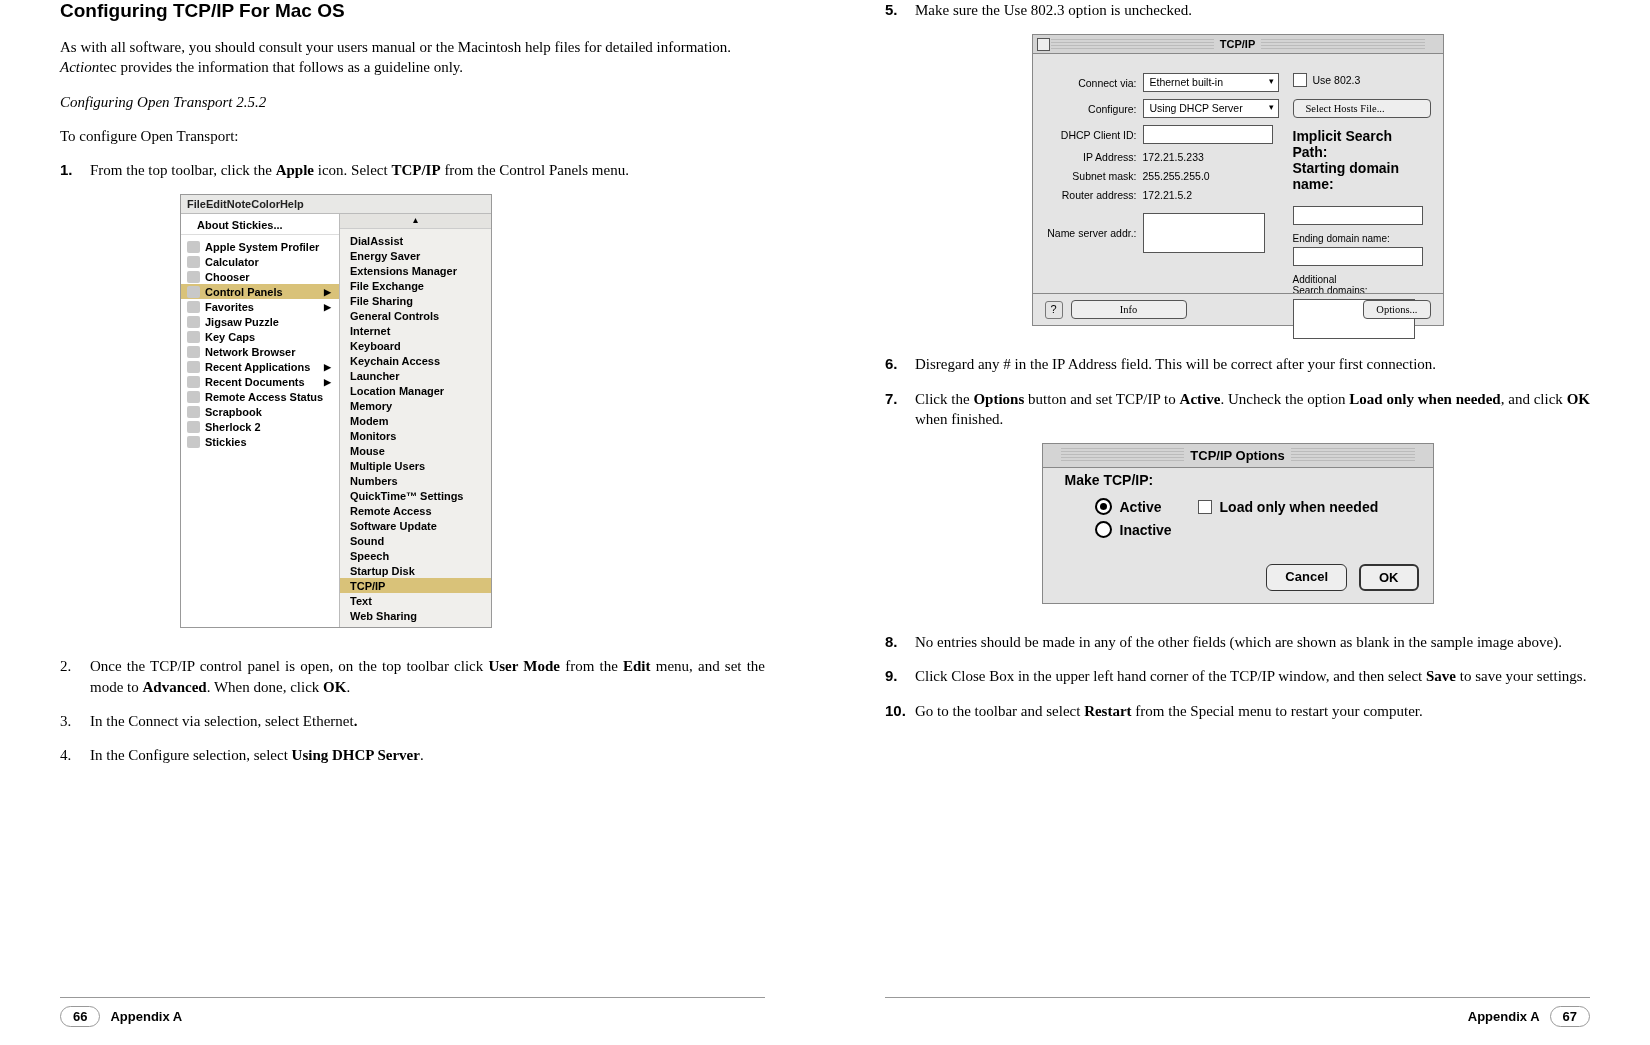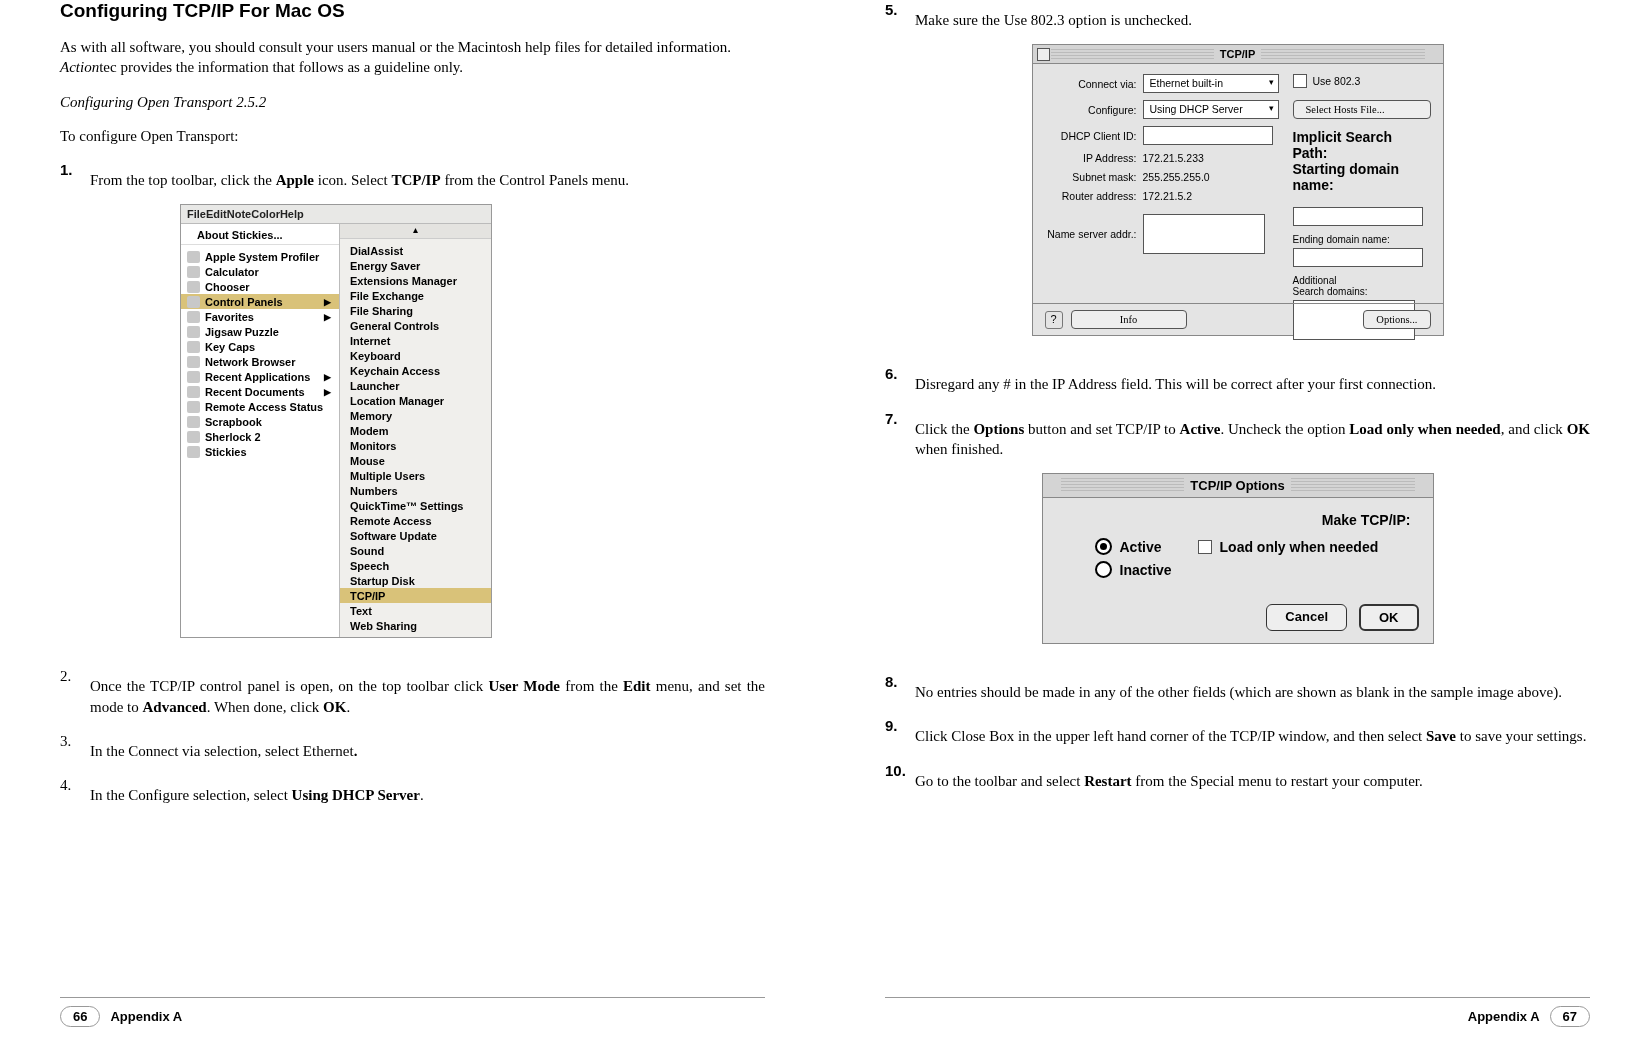--- a/index.html
+++ b/index.html
@@ -55,21 +55,20 @@
     font-weight: bold;
     min-width: 30px;
     font-size: 15px;
   }
   ol.steps > li .num.light {
     font-family: 'Garamond', 'Times New Roman', serif;
     font-weight: normal;
   }
   ol.steps > li .txt {
     flex: 1;
-    margin-top: 10px;
   }
   .fig {
     display: block;
     margin: 0 auto 28px;
     background: #fff;
   }
   
   .menu-fig {
     width: 310px;
     border: 1px solid #999;
@@ -112,21 +111,21 @@
   }
   .tcpip-title {
     background: #d4d4d4; text-align: center; font-weight: bold; padding: 3px 0;
     border-bottom: 1px solid #888; position: relative;
   }
   .closebox { position: absolute; left: 4px; top: 3px; width: 11px; height: 11px; border: 1px solid #555; background: #eee;}
   .stripey { position: absolute; left: 18px; right: 18px; top: 4px; bottom: 4px;
     background: repeating-linear-gradient(#bbb 0 1px, transparent 1px 3px);
   }
   .ttext { position: relative; background: #d4d4d4; padding: 0 6px;}
-  .tcp-body { padding: 10px 12px 8px 12px; display: flex; gap: 14px; }
+  .tcp-body { padding: 19px 12px 8px 12px; display: flex; gap: 14px; }
   .tcp-left { flex: 1; }
   .tcp-right { width: 140px; }
   .frow { display: flex; align-items: center; margin-bottom: 7px; gap: 6px;}
   .frow .lbl { width: 92px; text-align: right; font-size: 10.5px;}
   .frow .val { font-size: 10.5px; }
   .select {
     background: #fff; border: 1px solid #555; padding: 2px 18px 2px 6px; font-size: 10.5px;
     position: relative; min-width: 110px; height: 13px; line-height: 13px;
   }
   .select::after { content: "▾"; position: absolute; right: 4px; top: 1px; font-size: 9px;}
@@ -143,21 +142,21 @@
   .tarea { background: #fff; border: 1px solid #555; min-height: 38px; width: 120px;}
   
   .options-fig {
     width: 390px; background: #e4e4e4; border: 1px solid #888;
     font-family: Arial, sans-serif; font-size: 14px;
   }
   .options-title {
     background: #d4d4d4; text-align: center; font-weight: bold; padding: 4px 12px;
     border-bottom: 1px solid #888; position: relative; font-size: 13px;
   }
-  .options-body { padding: 14px 22px 14px 22px; text-align: right; }
+  .options-body { padding: 4px 22px 14px 22px; }
   .makelabel { font-weight: bold; margin-bottom: 10px;}
   .opt-line { display: flex; align-items: center; gap: 8px; margin-left: 30px; margin-bottom: 6px; font-weight: bold;}
   .radio { width: 13px; height: 13px; border: 2px solid #000; border-radius: 50%; background: #fff; display:inline-flex; align-items:center; justify-content:center;}
   .radio.on::after { content:""; width:7px; height:7px; background:#000; border-radius:50%;}
   .opt-footer { display: flex; justify-content: flex-end; gap: 12px; padding: 6px 14px 12px;}
   .dlgbtn { border: 1px solid #333; border-radius: 6px; background: #eee; padding: 4px 18px; font-weight: bold; font-size: 13px;}
   
   .page-footer {
     display: flex; align-items: center; gap: 10px; border-top: 1px solid #999; padding-top: 8px;
     font-family: Arial, Helvetica, sans-serif; font-size: 13px; margin-top: auto;

